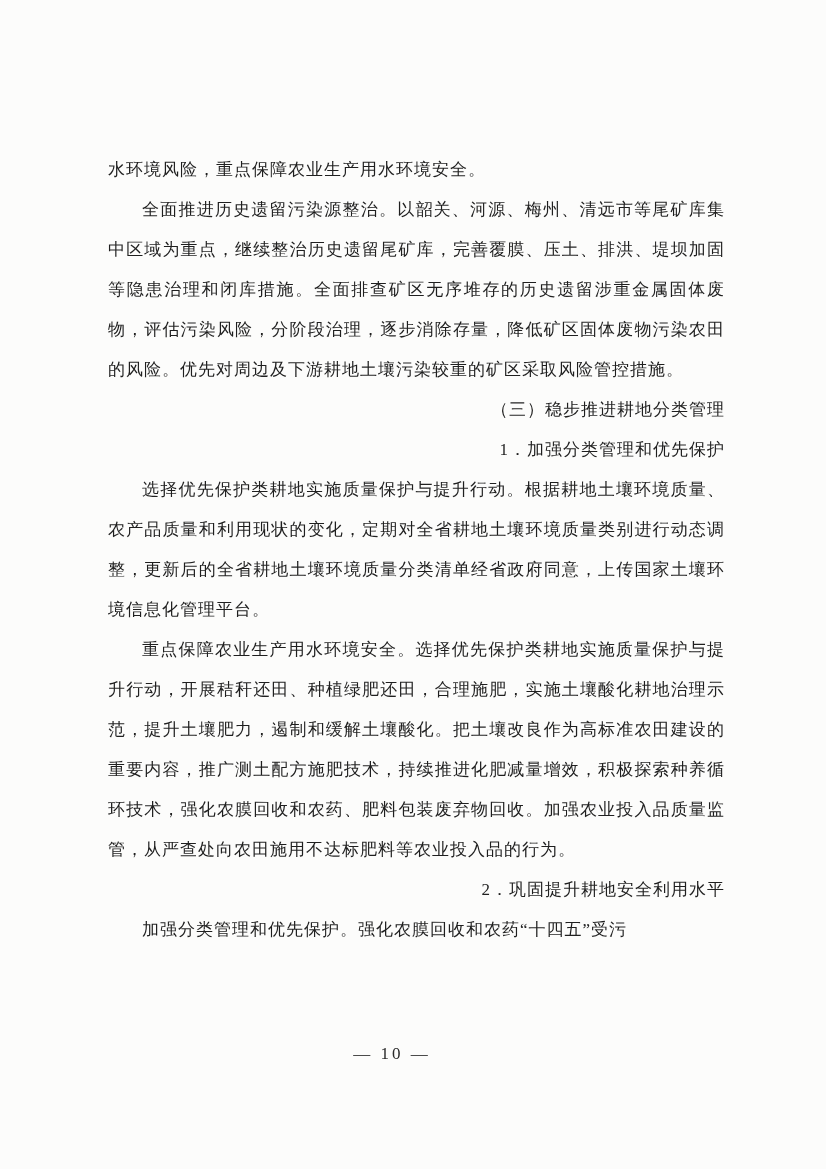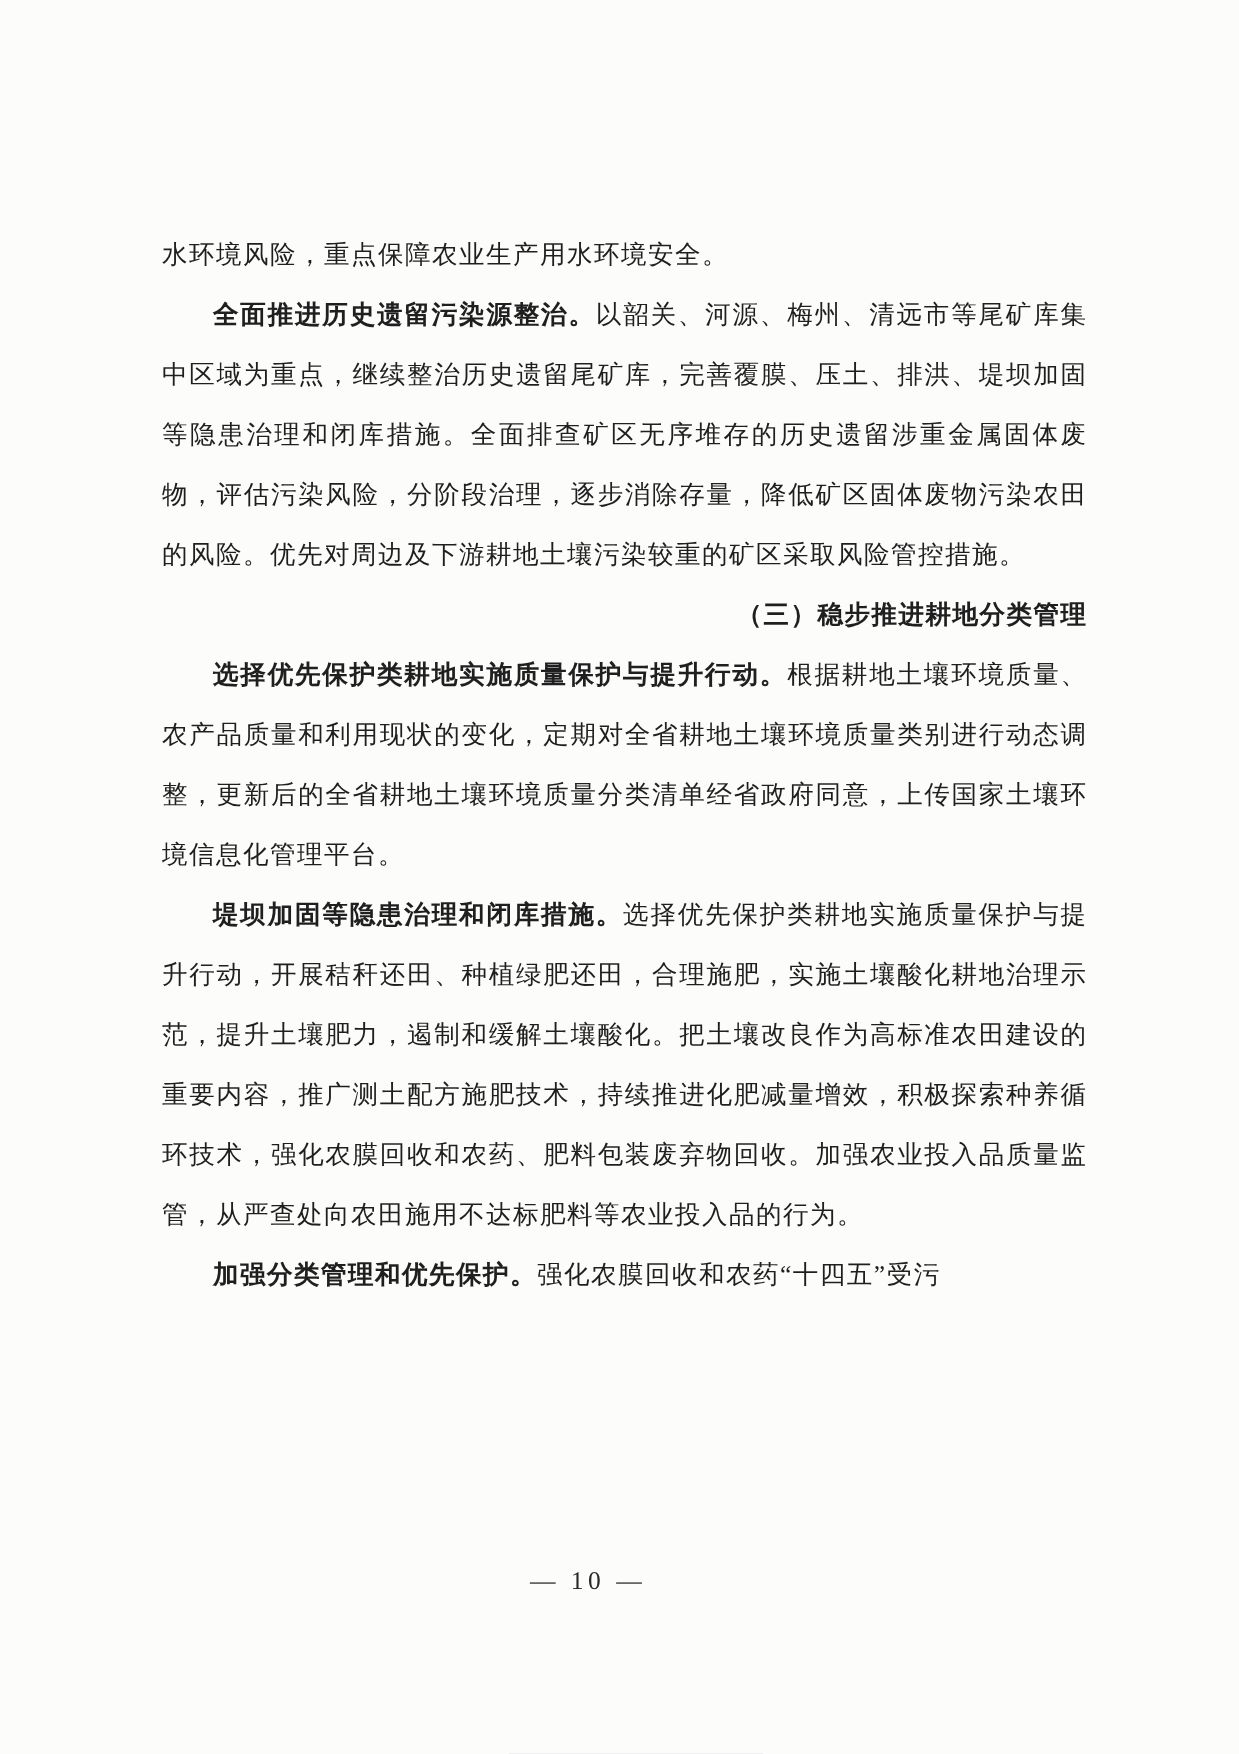--- a/index.html
+++ b/index.html
@@ -33,21 +33,21 @@
     word-break: break-all;
   }
   p.para.indent {
     text-indent: 2em;
   }
   p.para.heading {
     font-weight: 700;
     text-align: right;
   }
   p.para b {
-    font-weight: 700;
+    font-weight: 400;
   }
   .footer {
     position: absolute;
     left: 0;
     top: 1042px;
     width: 784px;
     text-align: center;
     font-size: 17px;
     line-height: 24px;
     letter-spacing: 3px;
@@ -55,20 +55,22 @@
   }
 </style>
 </head>
 <body>
 
 <div class="page">
   <div class="content">
       <p class="para"><span>水环境风险，重点保障农业生产用水环境安全。</span></p>
       <p class="para indent"><b>全面推进历史遗留污染源整治。</b><span>以韶关、河源、梅州、清远市等尾矿库集中区域为重点，继续整治历史遗留尾矿库，完善覆膜、压土、排洪、堤坝加固等隐患治理和闭库措施。全面排查矿区无序堆存的历史遗留涉重金属固体废物，评估污染风险，分阶段治理，逐步消除存量，降低矿区固体废物污染农田的风险。优先对周边及下游耕地土壤污染较重的矿区采取风险管控措施。</span></p>
       <p class="para indent heading"><b>（三）稳步推进耕地分类管理</b></p>
+      <p class="para indent heading"><b>1．加强分类管理和优先保护</b></p>
       <p class="para indent"><b>选择优先保护类耕地实施质量保护与提升行动。</b><span>根据耕地土壤环境质量、农产品质量和利用现状的变化，定期对全省耕地土壤环境质量类别进行动态调整，更新后的全省耕地土壤环境质量分类清单经省政府同意，上传国家土壤环境信息化管理平台。</span></p>
-      <p class="para indent"><b>堤坝加固等隐患治理和闭库措施。</b><span>选择优先保护类耕地实施质量保护与提升行动，开展秸秆还田、种植绿肥还田，合理施肥，实施土壤酸化耕地治理示范，提升土壤肥力，遏制和缓解土壤酸化。把土壤改良作为高标准农田建设的重要内容，推广测土配方施肥技术，持续推进化肥减量增效，积极探索种养循环技术，强化农膜回收和农药、肥料包装废弃物回收。加强农业投入品质量监管，从严查处向农田施用不达标肥料等农业投入品的行为。</span></p>
+      <p class="para indent"><b>重点保障农业生产用水环境安全。</b><span>选择优先保护类耕地实施质量保护与提升行动，开展秸秆还田、种植绿肥还田，合理施肥，实施土壤酸化耕地治理示范，提升土壤肥力，遏制和缓解土壤酸化。把土壤改良作为高标准农田建设的重要内容，推广测土配方施肥技术，持续推进化肥减量增效，积极探索种养循环技术，强化农膜回收和农药、肥料包装废弃物回收。加强农业投入品质量监管，从严查处向农田施用不达标肥料等农业投入品的行为。</span></p>
+      <p class="para indent heading"><b>2．巩固提升耕地安全利用水平</b></p>
       <p class="para indent"><b>加强分类管理和优先保护。</b><span>强化农膜回收和农药“十四五”受污</span></p>
     </div>
   <div class="footer">
     <span>— 10 —</span>
   </div>
 </div>
 
 </body></html>

